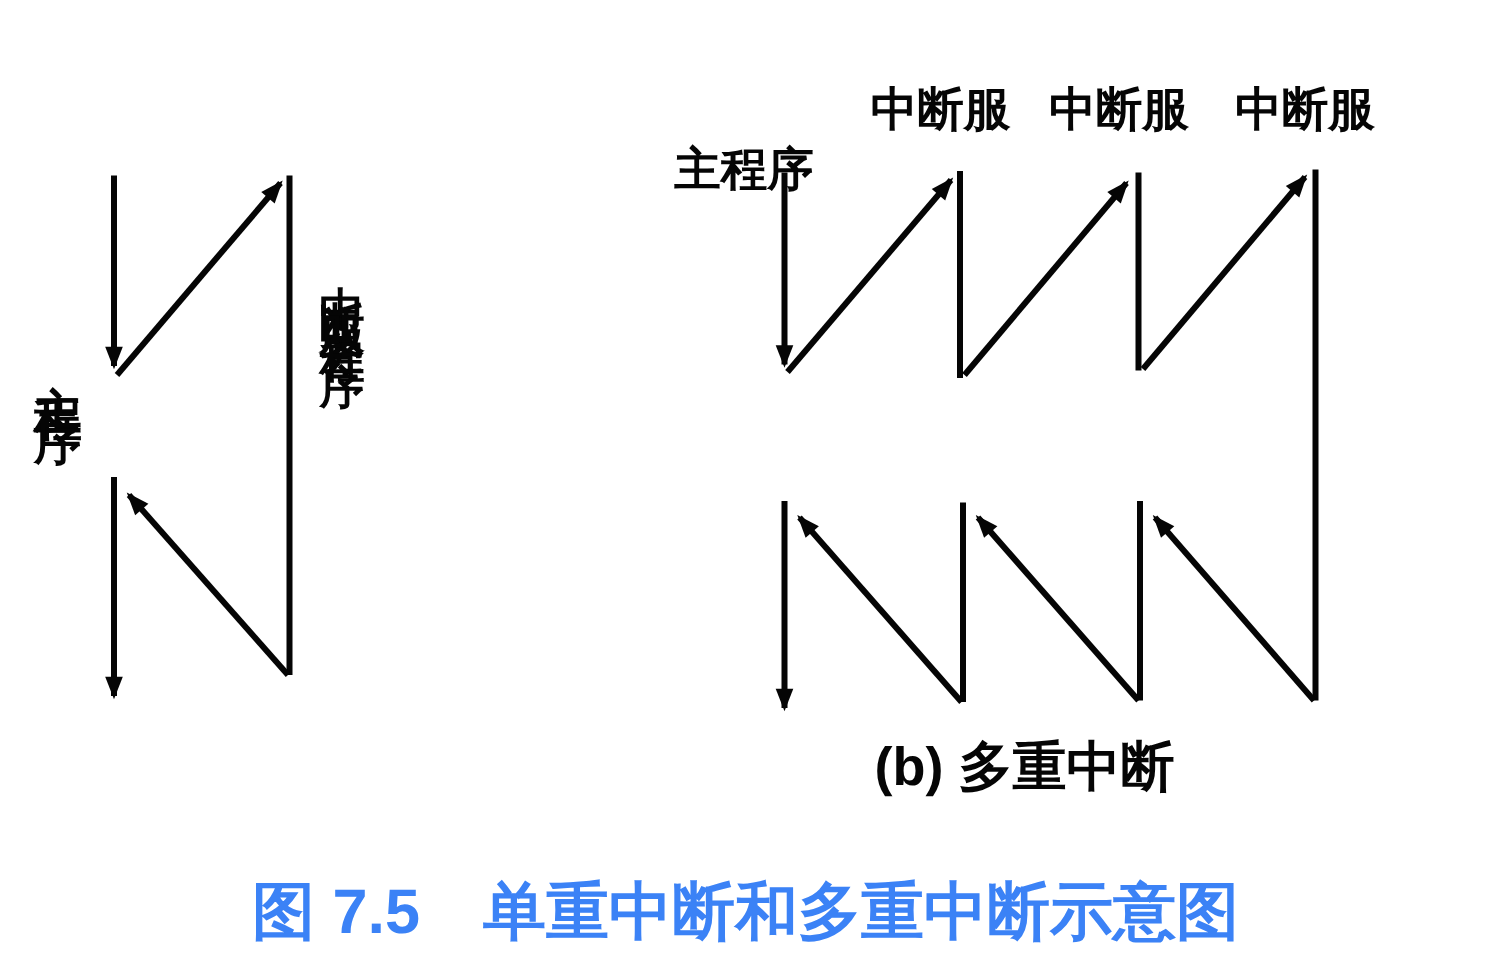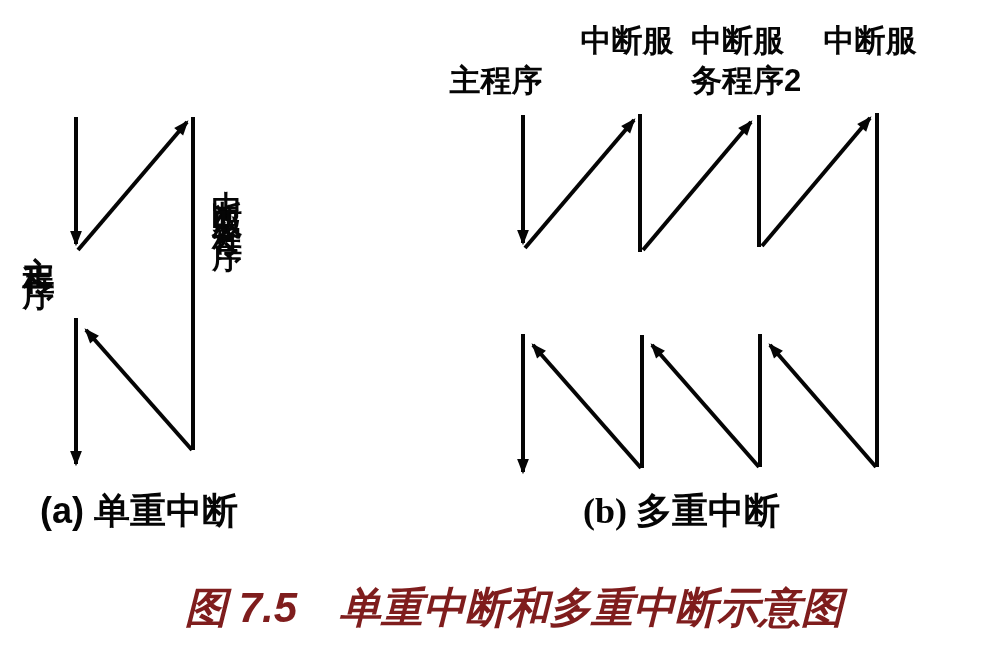--- a/index.html
+++ b/index.html
@@ -14,28 +14,28 @@
   .vtext {
     position:absolute; writing-mode:vertical-rl; text-orientation:upright;
     font-weight:700; color:#050505; font-family:"Liberation Sans", sans-serif;
   }
   .vtext.main-a { left:17px;  top:231px; font-size:32px; letter-spacing:10px; }
   .vtext.isr-a  { left:206px; top:166px; font-size:30px; letter-spacing:10px; }
   .caption {
     position:absolute; font-size:36px; font-weight:700; white-space:nowrap; color:#050505;
   }
   .caption.cap-a { left:40px;  top:487px; }
-  .caption.cap-b { left:583px; top:487px;font-family:Liberation Serif, serif; }
+  .caption.cap-b { left:583px; top:487px; }
   .hlabel {
-    position:absolute; transform:translateX(-50%); text-align:left;
-    font-size:31px; font-weight:700; line-height:40px; white-space:nowrap; color:#050505;
+    position:absolute; transform:translateX(-50%); text-align:right;
+    font-size:31px; font-weight:700; line-height:40px; white-space:nowrap; color:#050505;margin-top:32px;
   }
   .fig-caption {
-    position:absolute; left:514px; top:580px; transform:translateX(-50%);
-    font-size:42px; font-weight:700; white-space:nowrap; color:#7f1d1d;font-style:italic;
+    position:absolute; left:497px; top:580px; transform:translateX(-50%);
+    font-size:42px; font-weight:700; white-space:nowrap; color:#3b82f6;
   }
   .fig-caption .num { margin-right:42px; }
 </style>
 </head>
 <body>
 
 <div class="page">
 
   <svg class="art" viewBox="0 0 1002 650" aria-hidden="true">
     <defs>
@@ -64,30 +64,28 @@
       <path d="M760,334 V467"></path>
       <path d="M759,467 L652,345" marker-end="url(#ah)"></path>
       <path d="M642,335 V468"></path>
       <path d="M641,468 L533,345" marker-end="url(#ah)"></path>
       <path d="M523,334 V472" marker-end="url(#ah)"></path>
     </g>
   </svg>
 
   <div class="vtext main-a">主程序</div>
   <div class="vtext isr-a">中断服务程序</div>
-  <div class="caption cap-a">(a) 单重中断</div>
 
   <div class="hlabel" style="left:496px; top:61px;">主程序</div>
 
   <div class="hlabel" style="left:627px; top:21px;">
     <div>中断服</div>
   </div>
   <div class="hlabel" style="left:746px; top:21px;">
     <div>中断服</div>
-    <div>务程序2</div>
   </div>
   <div class="hlabel" style="left:870px; top:21px;">
     <div>中断服</div>
   </div>
 
   <div class="caption cap-b">(b) 多重中断</div>
 
   <div class="fig-caption">
     <span class="num">图 7.5</span><span>单重中断和多重中断示意图</span>
   </div>

